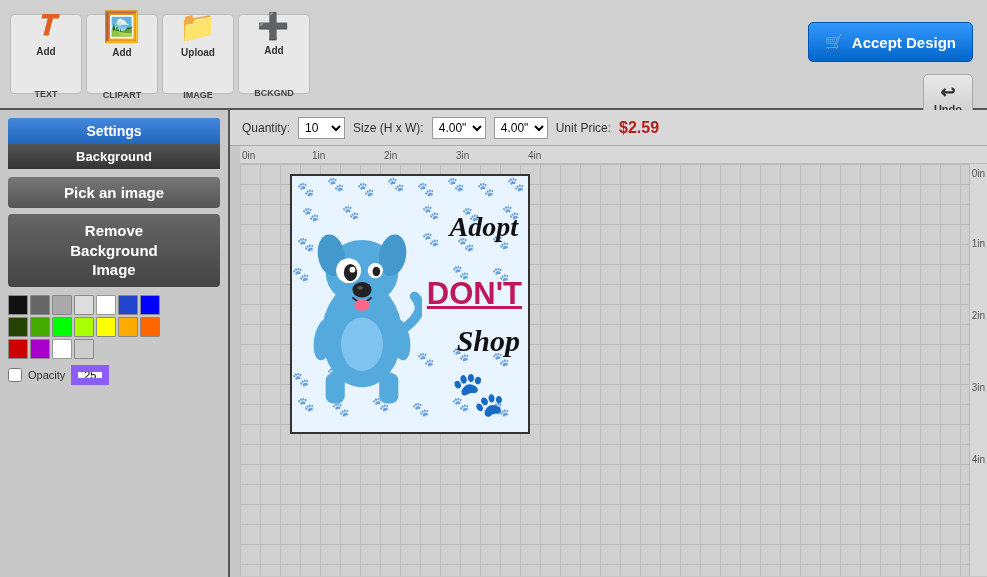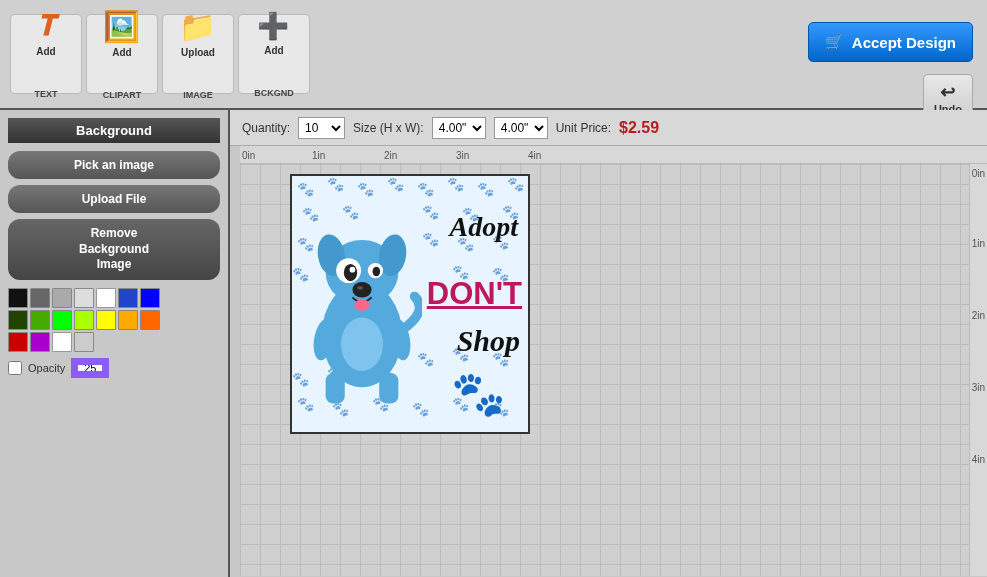--- a/index.html
+++ b/index.html
@@ -111,24 +111,24 @@
       padding: 5px;
       margin-bottom: 8px;
     }
 
     .settings-btn {
       display: block;
       width: 100%;
       background: linear-gradient(to bottom, #777, #555);
       color: white;
       border: none;
-      border-radius: 12px;
+      border-radius: 4px;
       padding: 7px;
       margin-bottom: 6px;
-      font-size: 12px;
+      font-size: 15px;
       font-weight: bold;
       cursor: pointer;
       text-align: center;
     }
 
     .remove-btn {
       background: linear-gradient(to bottom, #666, #444);
       line-height: 1.3;
     }
 
@@ -365,24 +365,24 @@
   </button>
   <button id="undo-btn">
     <span style="font-size:18px;">↩</span>
     <span>Undo</span>
   </button>
 </div>
 
 <div id="main">
 
   <div id="settings-panel">
+    <div id="settings-title">Settings</div>
     <div id="background-tab">Background</div>
 
     <button class="settings-btn">Pick an image</button>
-    <button class="settings-btn">Upload File</button>
     <button class="settings-btn remove-btn" style="white-space: pre-line;">Remove
 Background
 Image</button>
 
     <div id="color-section">
       <div class="color-grid">
         <div class="color-swatch" style="background:#111111;"></div>
         <div class="color-swatch" style="background:#666666;"></div>
         <div class="color-swatch" style="background:#aaaaaa;"></div>
         <div class="color-swatch" style="background:#dddddd;"></div>

